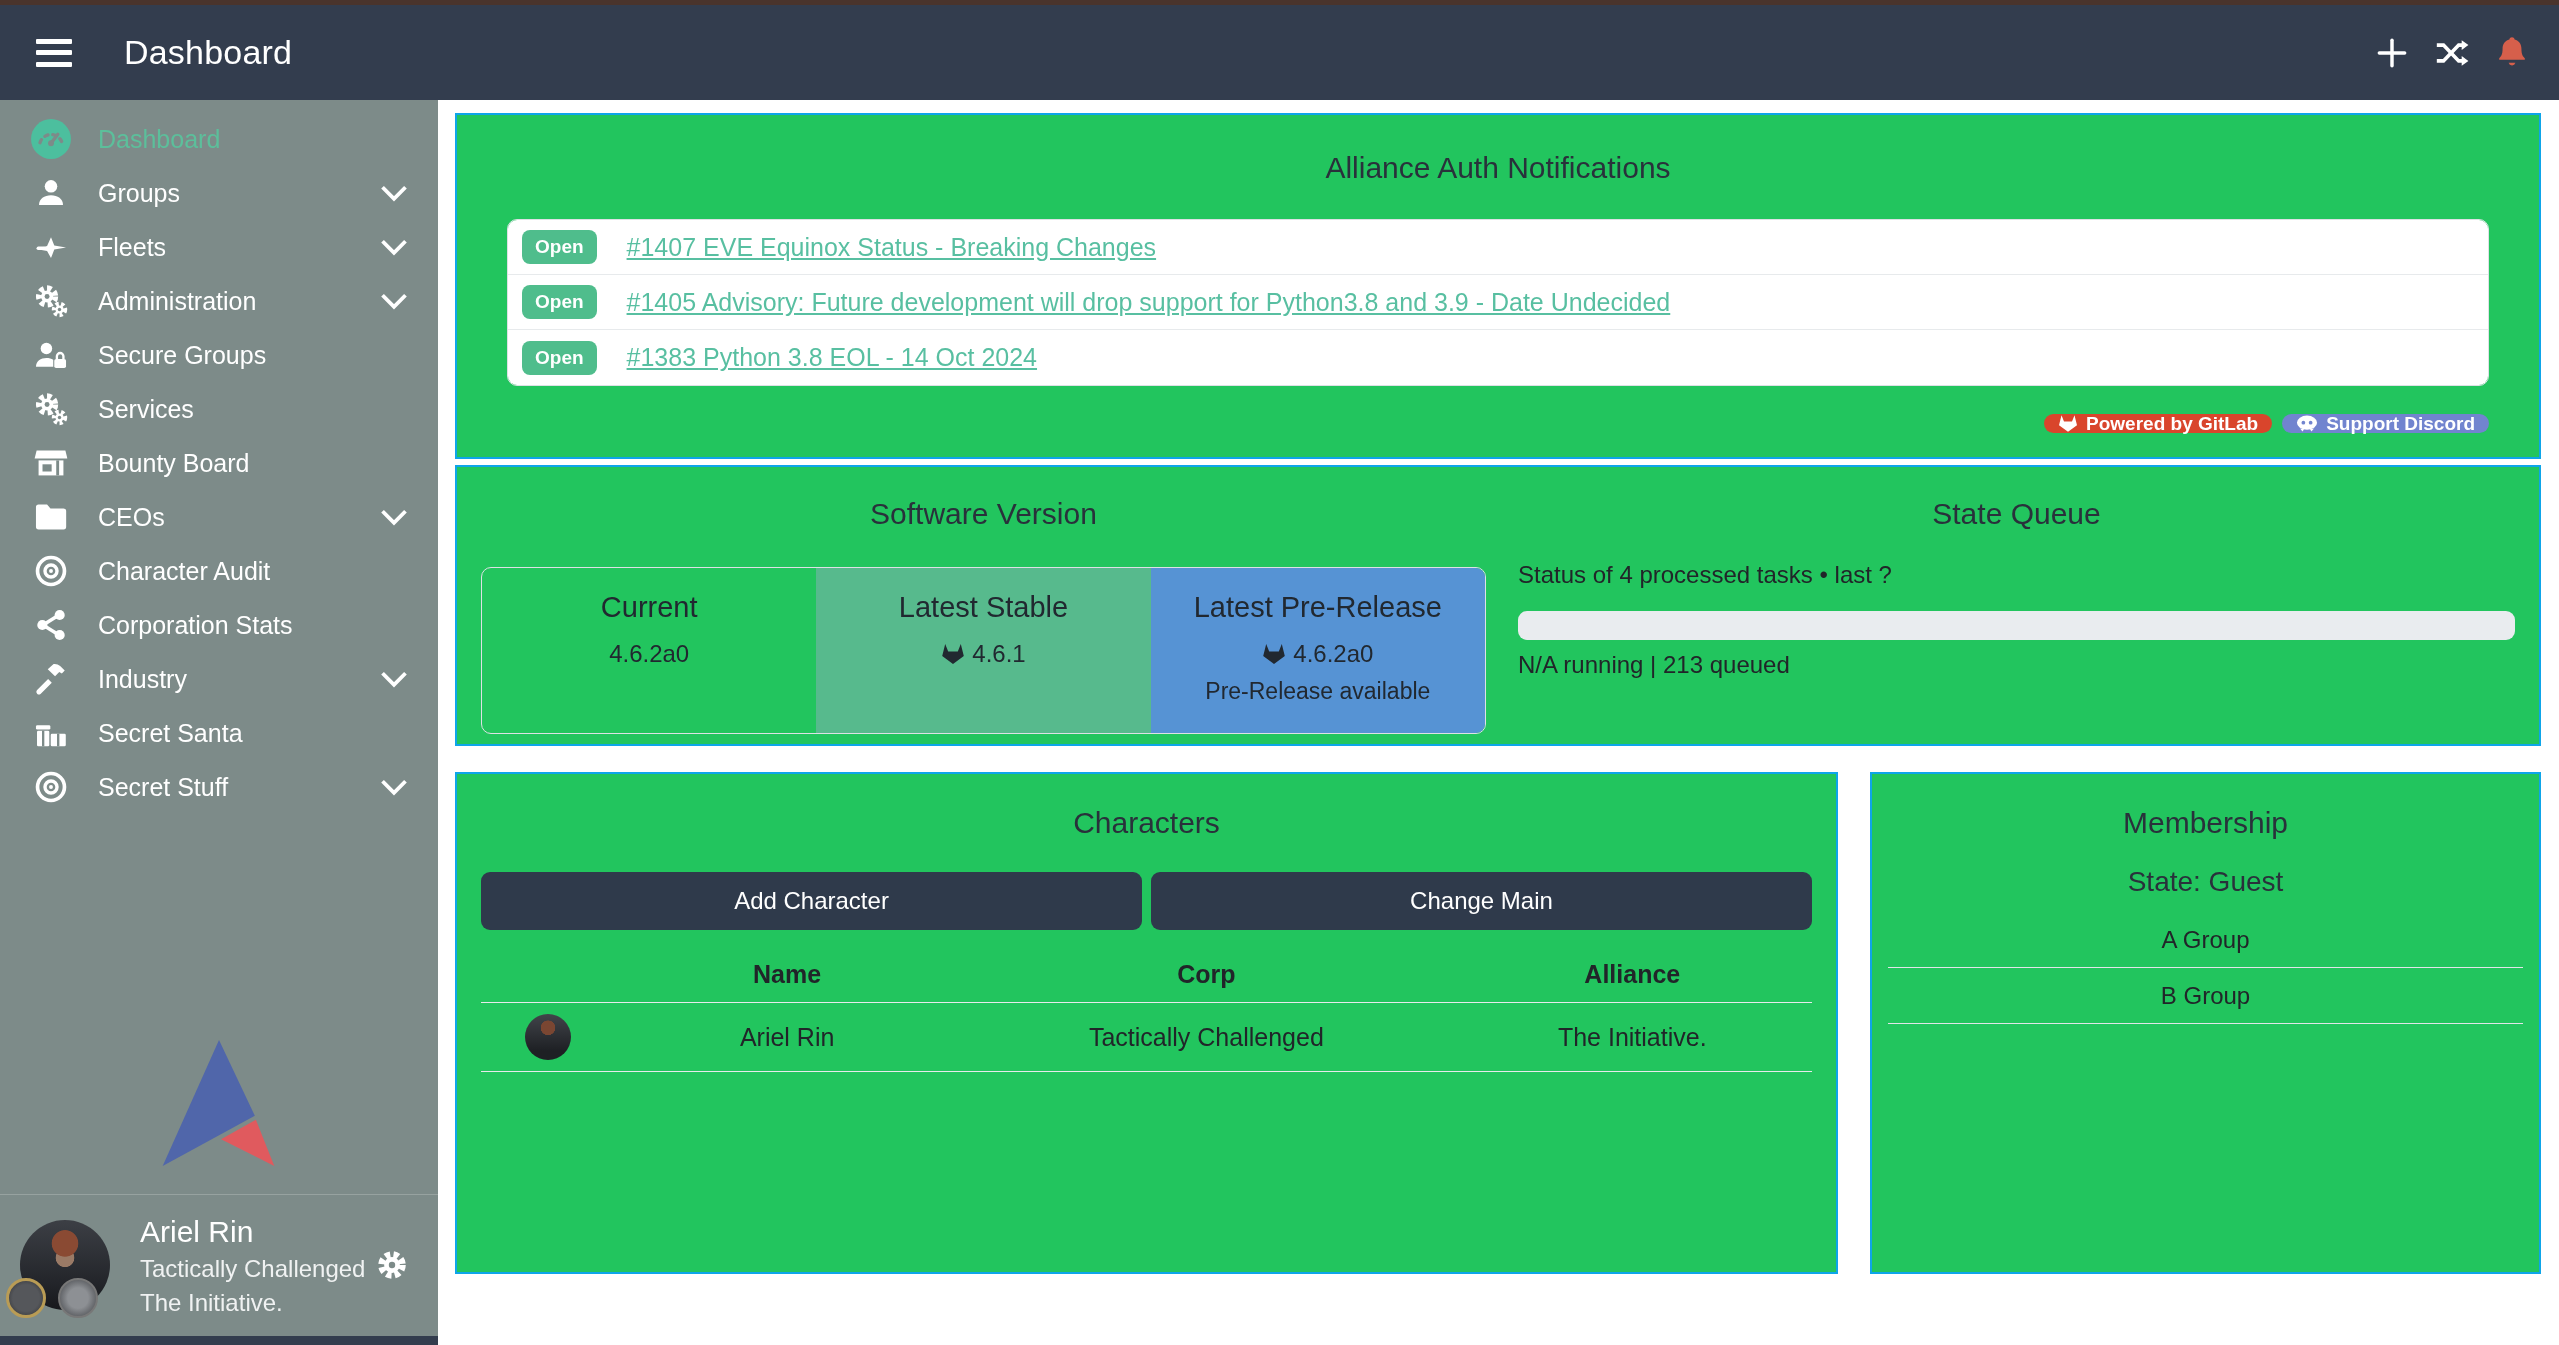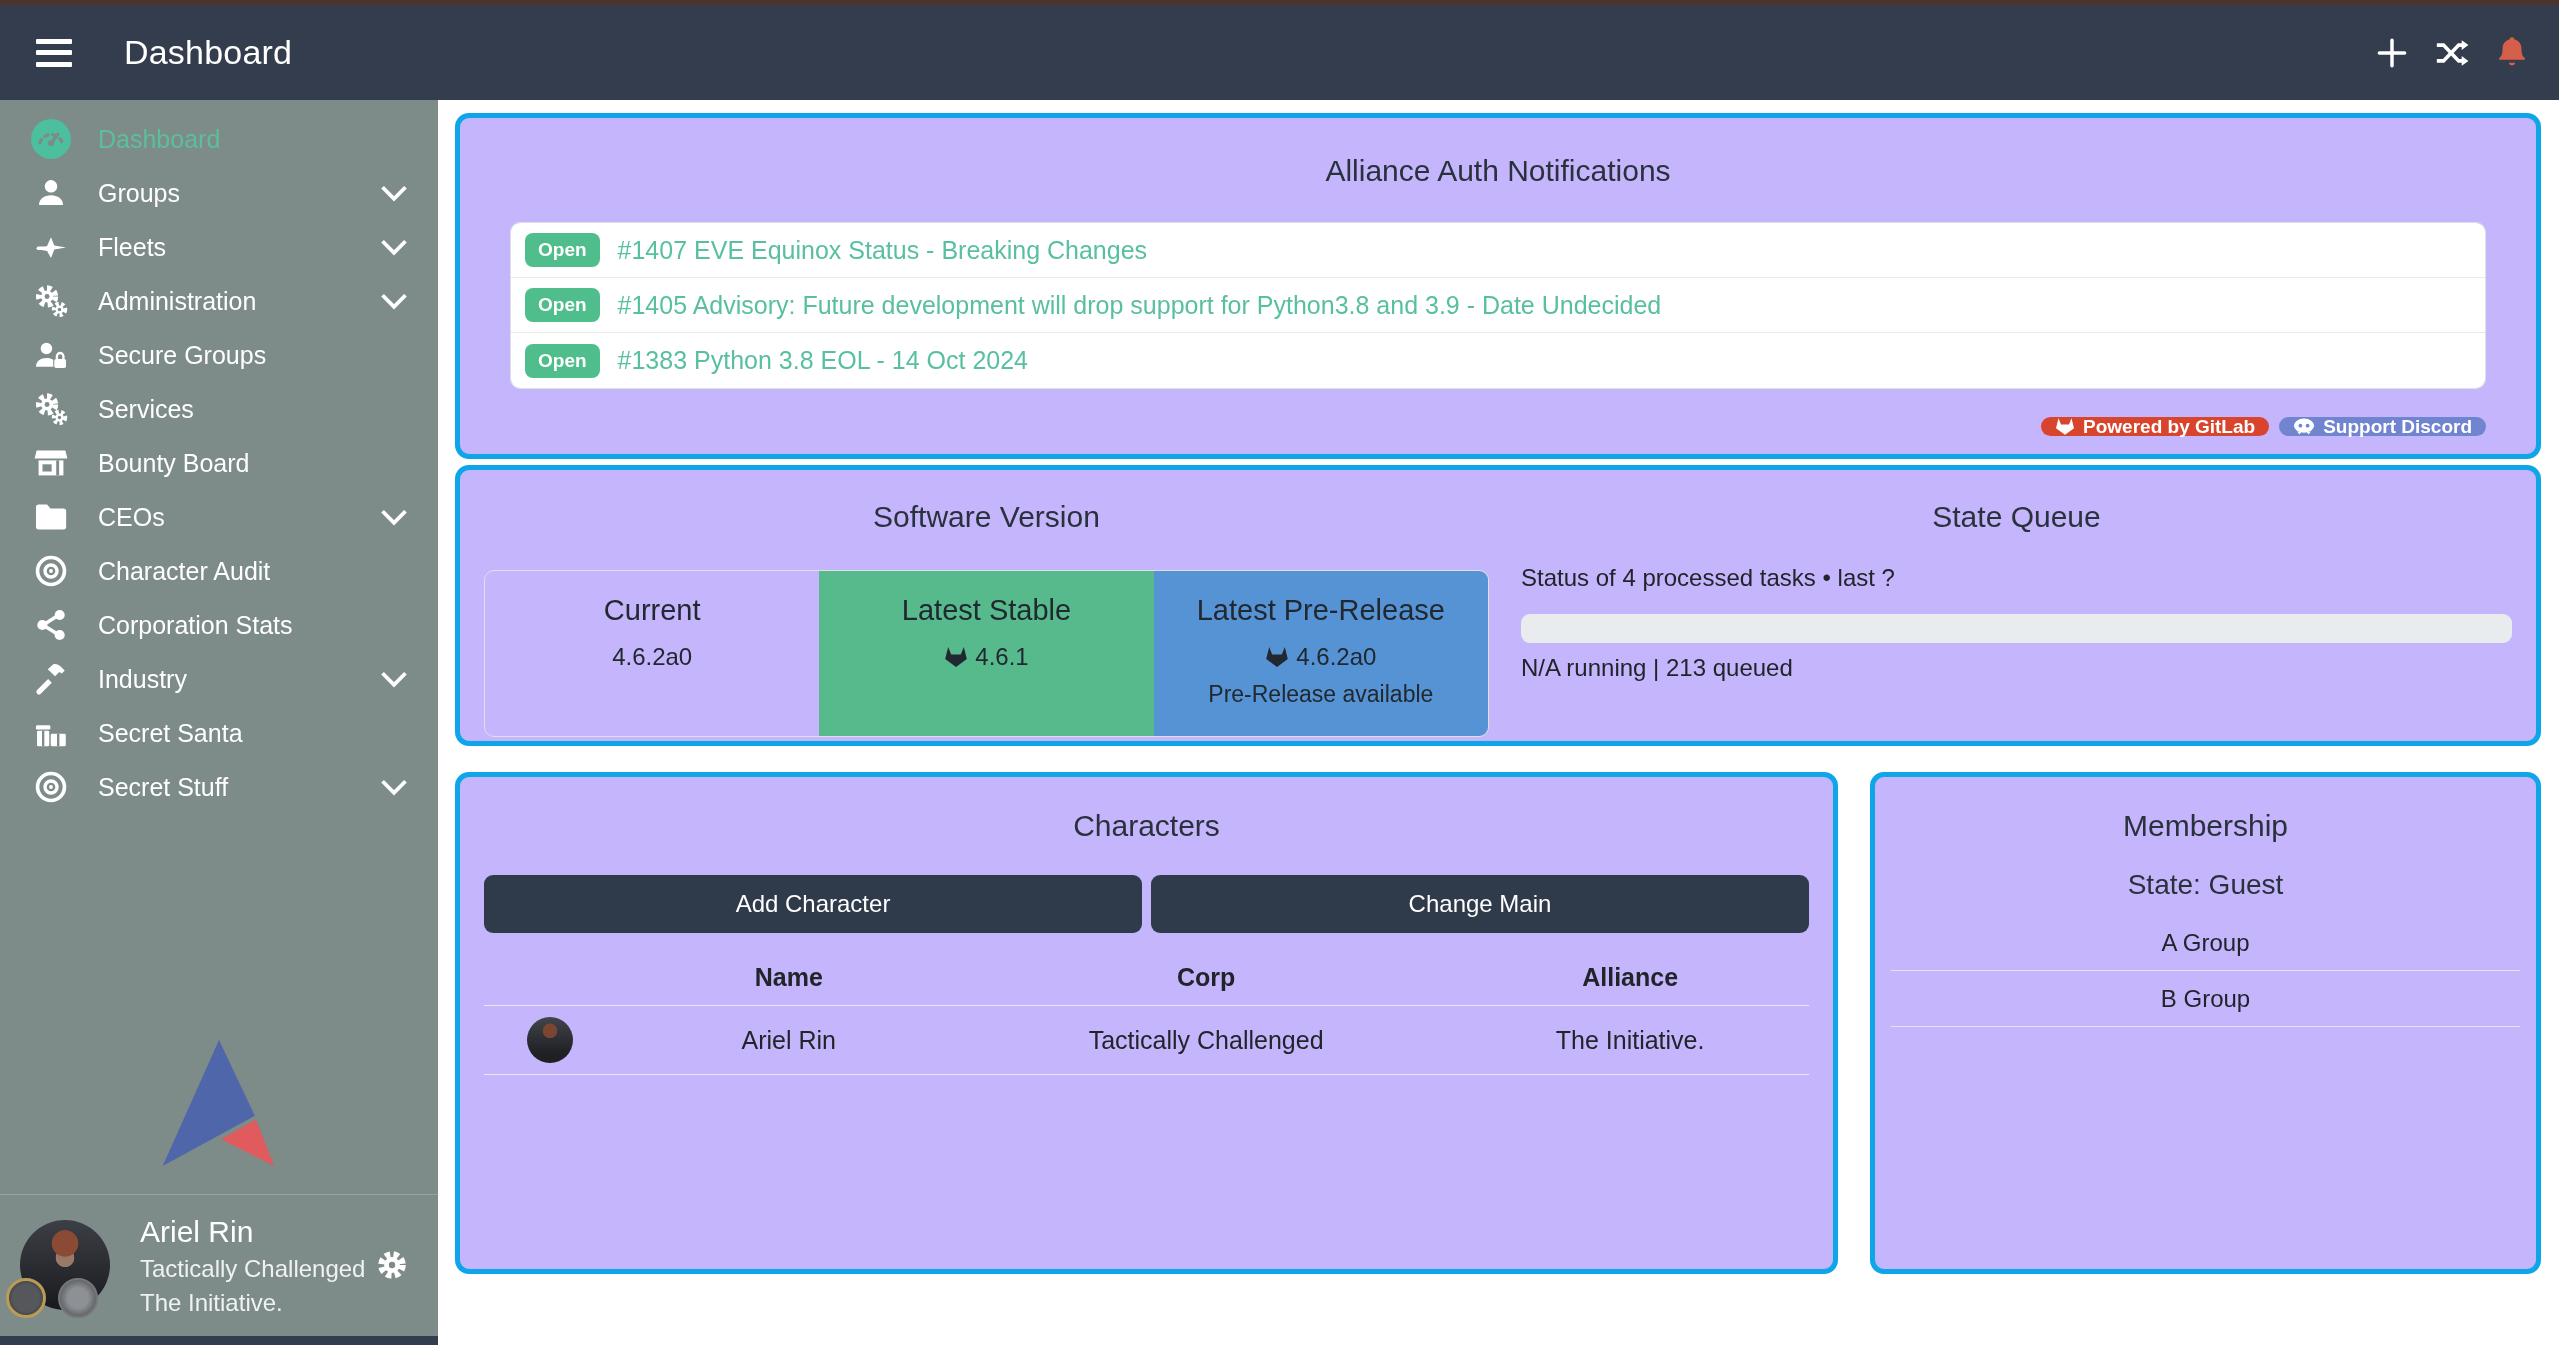--- a/index.html
+++ b/index.html
@@ -38,30 +38,30 @@
   .mini-badge.corp { left:-14px; background:radial-gradient(circle,#55575b 0 55%, #2c2d30 100%); border:3px solid #b99c55; }
   .mini-badge.alliance { left:38px; background:radial-gradient(circle,#8d9094 0 40%, #3c3e42 100%); border:2px solid #777; }
   .user-info { margin-left:30px; line-height:1.25; }
   .user-name { color:#fff; font-size:30px; }
   .user-corp, .user-alliance { color:#f0f2f2; font-size:24px; margin-top:4px; }
   .user-gear { margin-left:auto; cursor:pointer; display:flex; }
   .sidebar-bottom-bar { height:9px; background:#333d4e; flex:none; }
 
   
   .content { flex:1; background:#fff; padding:13px 18px 0 17px; min-width:0; }
-  .panel { border:5px solid #0ea5e9; border-radius:14px; background:#c4b5fd; }
+  .panel { border:2px solid #0ea5e9; border-radius:0; background:#22c55e; }
   .panel-title { text-align:center; font-size:30px; color:#29313b; font-weight:400; }
 
   
   .panel-notifications { height:346px; padding:36px 50px 0 50px; margin-bottom:6px; }
   .list-group { margin-top:34px; border:1px solid #dde1e5; border-radius:10px; overflow:hidden; }
   .list-row { height:55px; display:flex; align-items:center; padding:0 14px; border-bottom:1px solid #e7eaec; background:#fff; }
   .list-row:last-child { border-bottom:none; }
   .open-badge { background:#4fbd8c; color:#fff; font-size:19px; font-weight:bold; padding:6px 13px; border-radius:8px; flex:none; }
-  .notif-link { color:#58bfa1; font-size:25px; margin-left:18px; cursor:pointer; white-space:nowrap; }
+  .notif-link { color:#58bfa1; font-size:25px; margin-left:30px; text-decoration:underline; cursor:pointer; white-space:nowrap; }
   .badge-row { display:flex; justify-content:flex-end; gap:10px; margin-top:28px; }
   .pill-badge { display:flex; align-items:center; gap:8px; color:#fff; font-weight:bold; font-size:19px; height:19px; padding:0 14px; border-radius:14px; cursor:pointer; }
   .pill-gitlab { background:#d9452c; }
   .pill-discord { background:#7184cf; }
 
   
   .panel-sv-tq { height:281px; margin-bottom:26px; padding:30px 24px 0 24px; display:flex; }
   .sv-col { width:1005px; flex:none; }
   .tq-col { flex:1; margin-left:32px; }
   .version-table { display:flex; margin-top:36px; height:167px; border:1px solid #dde1e5; border-radius:10px; overflow:hidden; }

